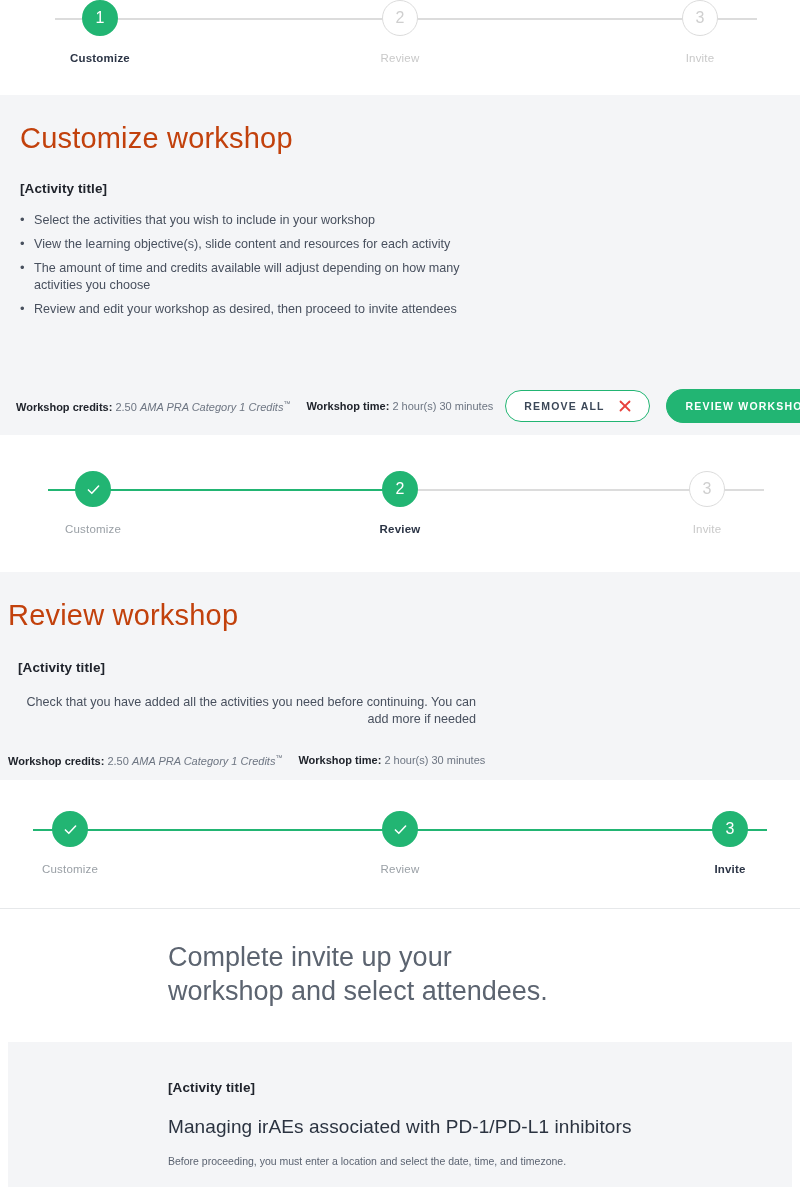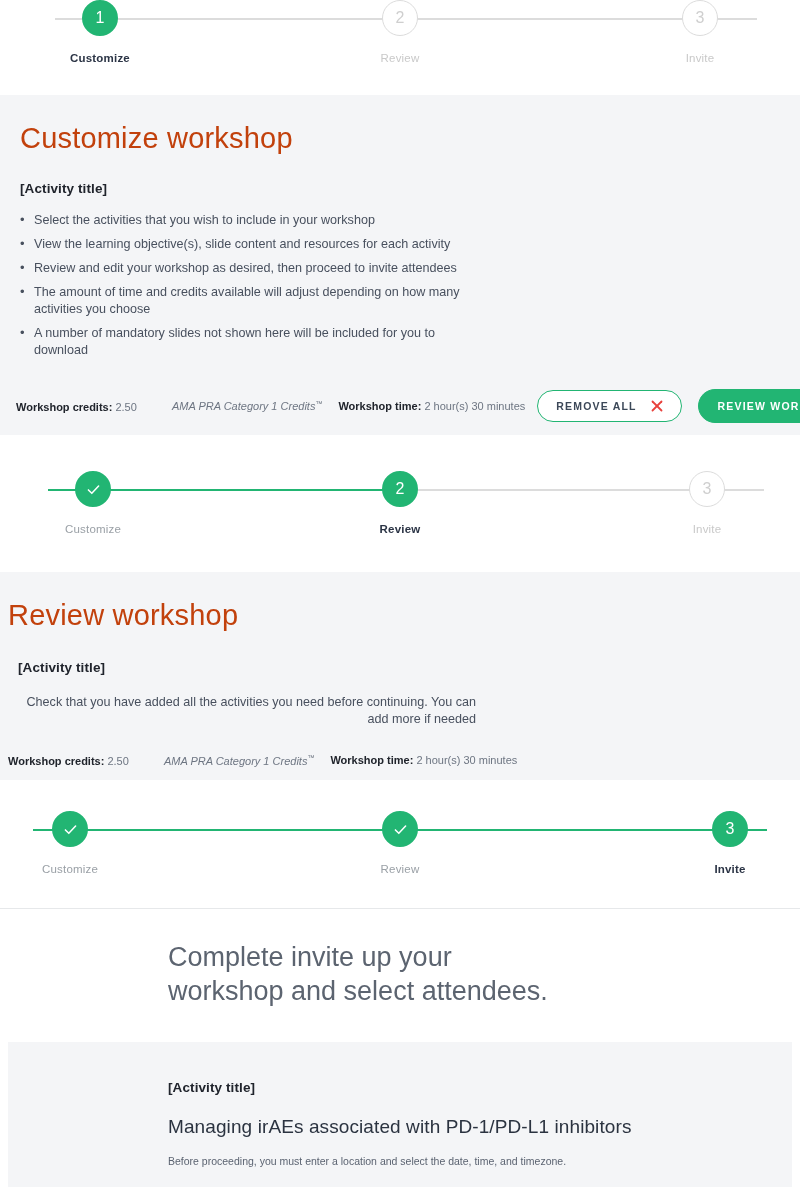--- a/index.html
+++ b/index.html
@@ -57,21 +57,21 @@
   }
   ul.bullets li::before {
     content: "•"; position: absolute; left: 0; top: -1px; color: #48505e; font-size: 13px;
   }
   .body-text { font-size: 12.6px; line-height: 1.35; color: #48505e; }
 
   
   .meta-row { display: flex; align-items: center; }
   .meta { font-size: 11px; color: #6d7582; white-space: nowrap; }
   .meta b { color: #20242c; font-weight: bold; }
-  .meta i { font-style: italic; margin-left: 32px; }
+  .meta i { font-style: italic; }
   .meta sup { font-size: 7px; vertical-align: super; }
 
   .btn {
     border-radius: 22px; font-size: 10.5px; letter-spacing: 1.2px;
     font-weight: bold; display: inline-flex; align-items: center;
     justify-content: center; cursor: pointer; white-space: nowrap;
   }
   .btn-outline {
     background: #fff; border: 1.4px solid #22b573; color: #3c4858;
     height: 32px; padding: 0 18px; gap: 14px;
@@ -122,23 +122,22 @@
 
   <div class="panel" style="position:absolute; left:0; top:95px; width:800px; height:340px;">
     <div class="panel-inner" style="padding-top:28px;">
       <h1 class="section-title">Customize workshop</h1>
 
       <div class="activity-title" style="margin-top:26px;">[Activity title]</div>
 
       <ul class="bullets" style="margin-top:16px;">
         <li>Select the activities that you wish to include in your workshop</li>
         <li>View the learning objective(s), slide content and resources for each activity</li>
+        <li style="max-width:470px;">The amount of time and credits available will adjust depending on how many activities you choose</li>
         <li>Review and edit your workshop as desired, then proceed to invite attendees</li>
-        <li style="max-width:470px;">The amount of time and credits available will adjust depending on how many activities you choose</li>
-        <li style="max-width:450px;">A number of mandatory slides not shown here will be included for you to download</li>
       </ul>
     </div>
 
     <div class="meta-row" style="position:absolute; left:16px; right:8px; top:294px;">
       <div class="meta">
         <b>Workshop credits:</b>
         <span>2.50</span>
         <i>AMA PRA Category 1 Credits</i><sup>™</sup>
       </div>
       <div class="meta" style="margin-left:16px;">

